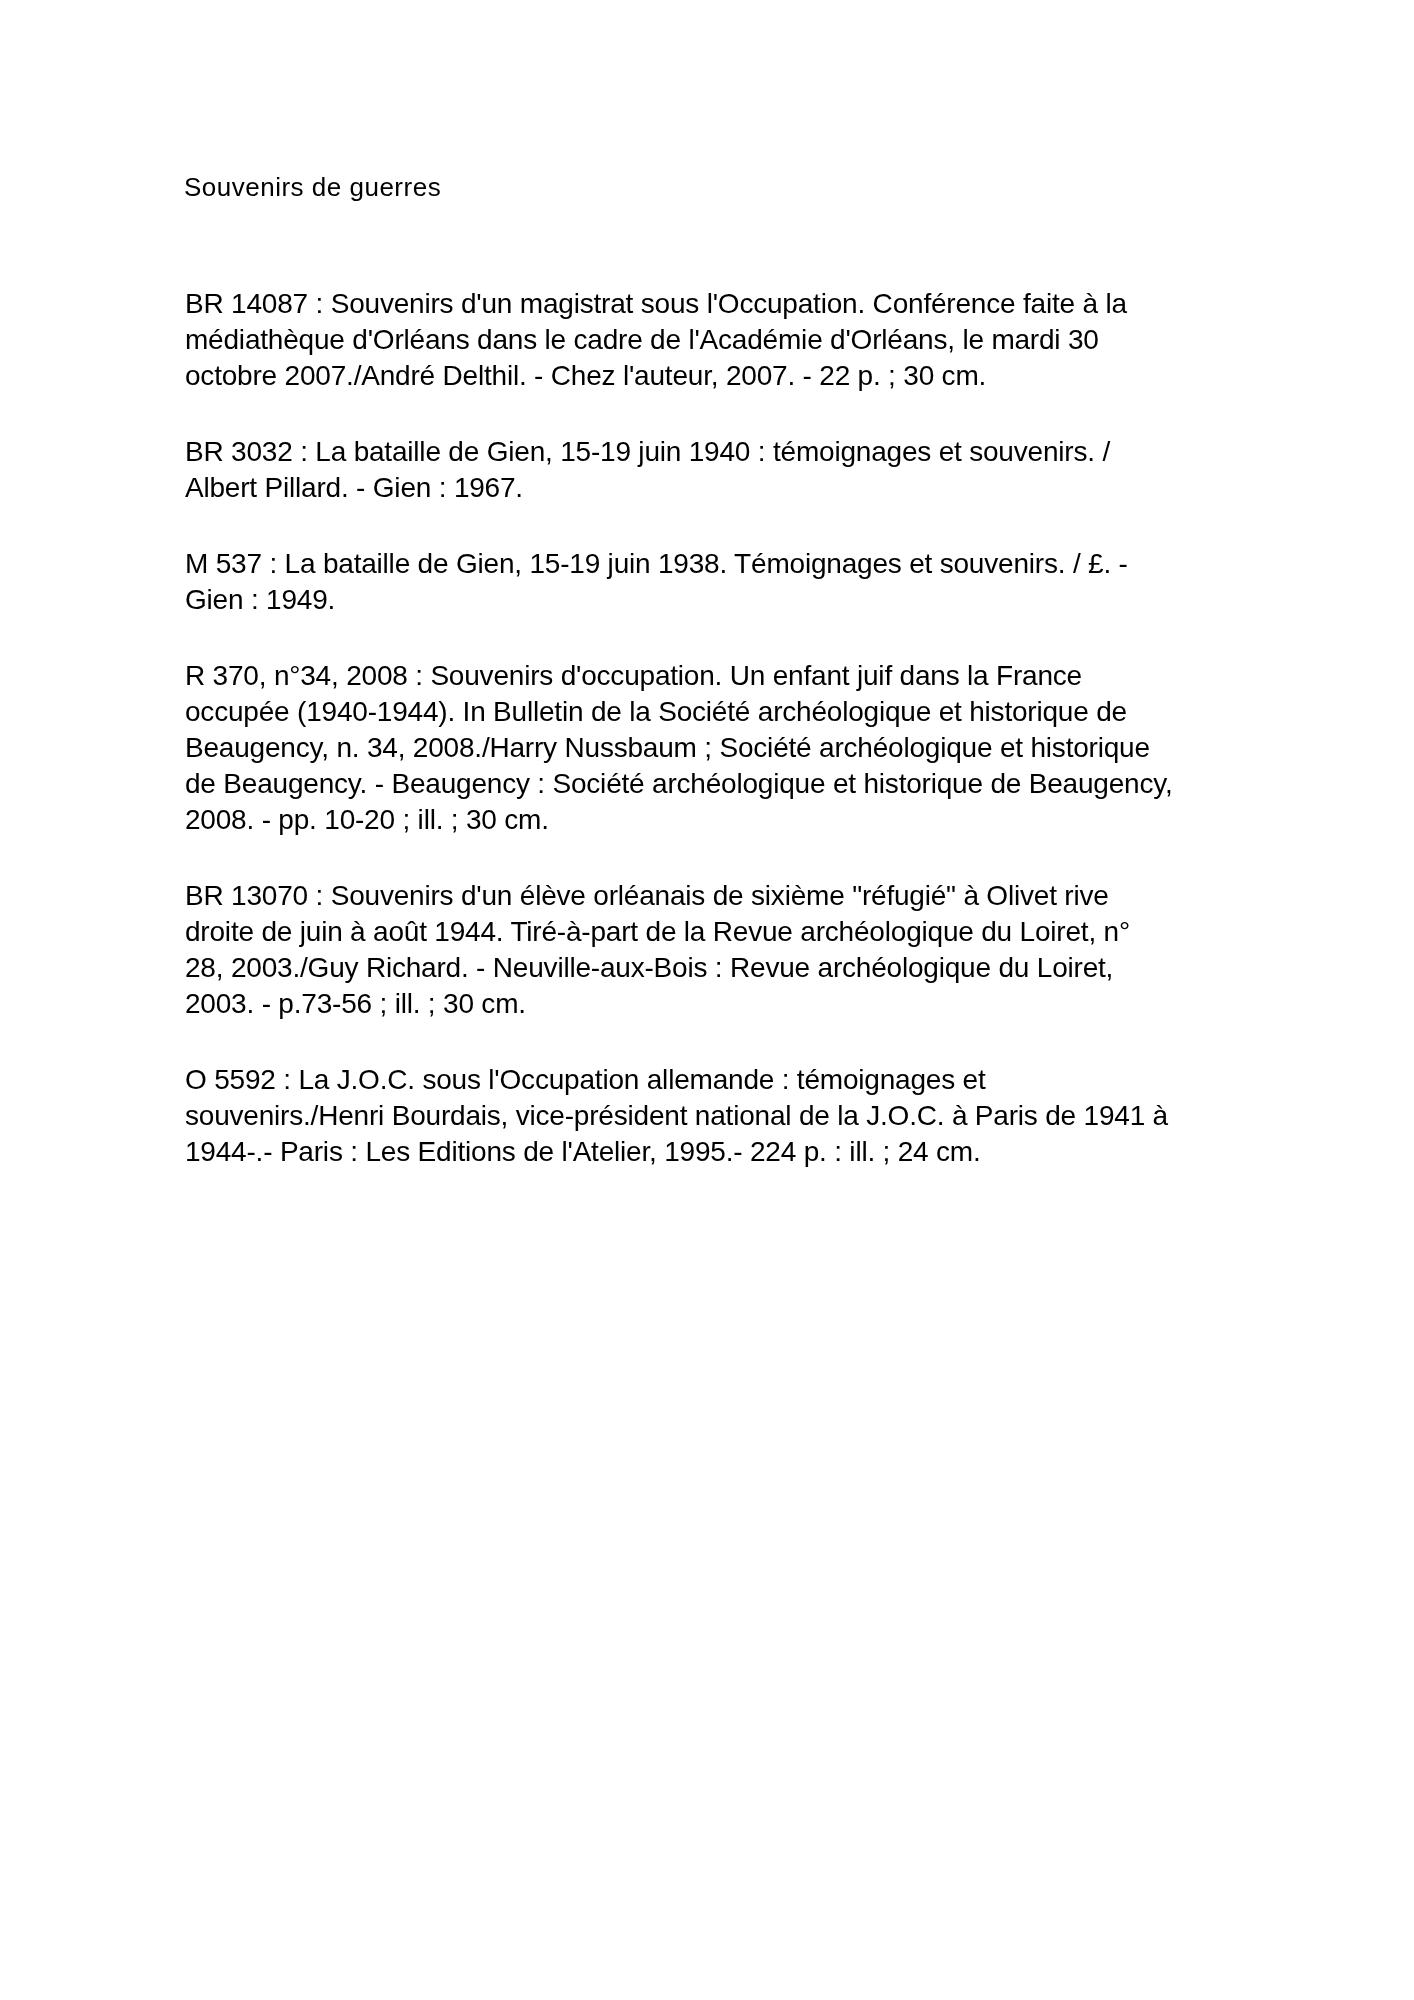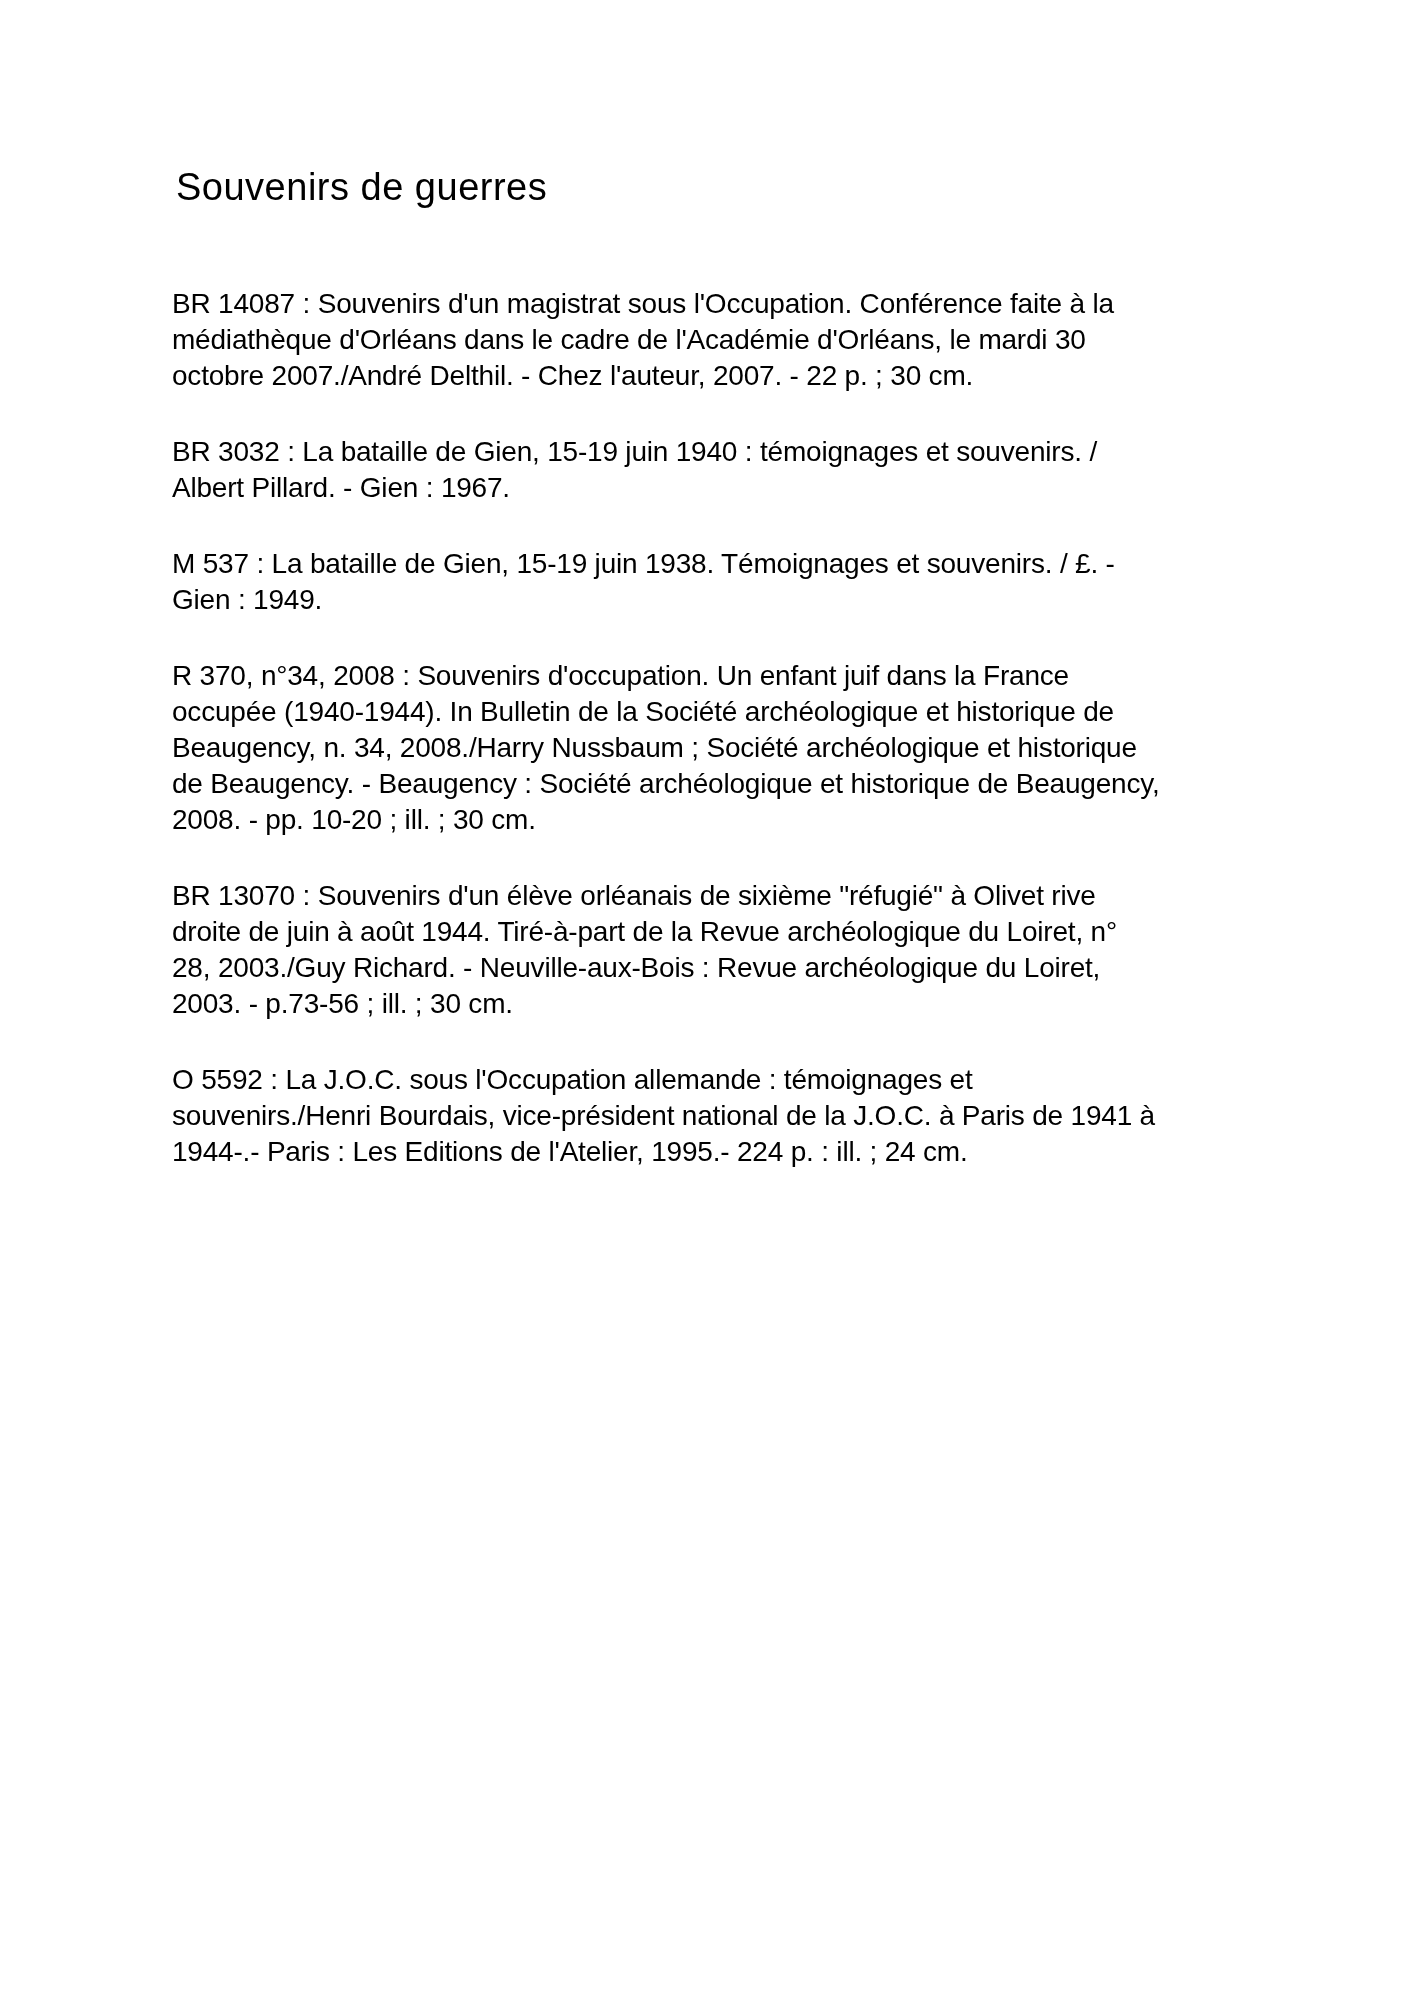--- a/index.html
+++ b/index.html
@@ -16,33 +16,33 @@
   }
   .page {
     box-sizing: border-box;
     width: 1414px;
     height: 2000px;
     padding: 164px 36px 0 168px;
     background: #ffffff;
     overflow: hidden;
   }
   .doc-title {
-    font-size: 38px;
+    font-size: 26px;
     font-weight: 400;
     line-height: 46px;
-    margin: 0 0 76px 8px;
+    margin: 0 0 76px 16px;
     letter-spacing: 0.5px;
   }
   .entries {
     width: 1212px;
   }
   .entry {
     font-size: 28px;
     line-height: 36px;
-    margin: 0 0 40px 4px;
+    margin: 0 0 40px 17px;
     white-space: pre-line;
     letter-spacing: -0.2px;
   }
 </style>
 </head>
 <body>
 
 <div class="page">
   <h1 class="doc-title">Souvenirs de guerres</h1>
   <div class="entries">

